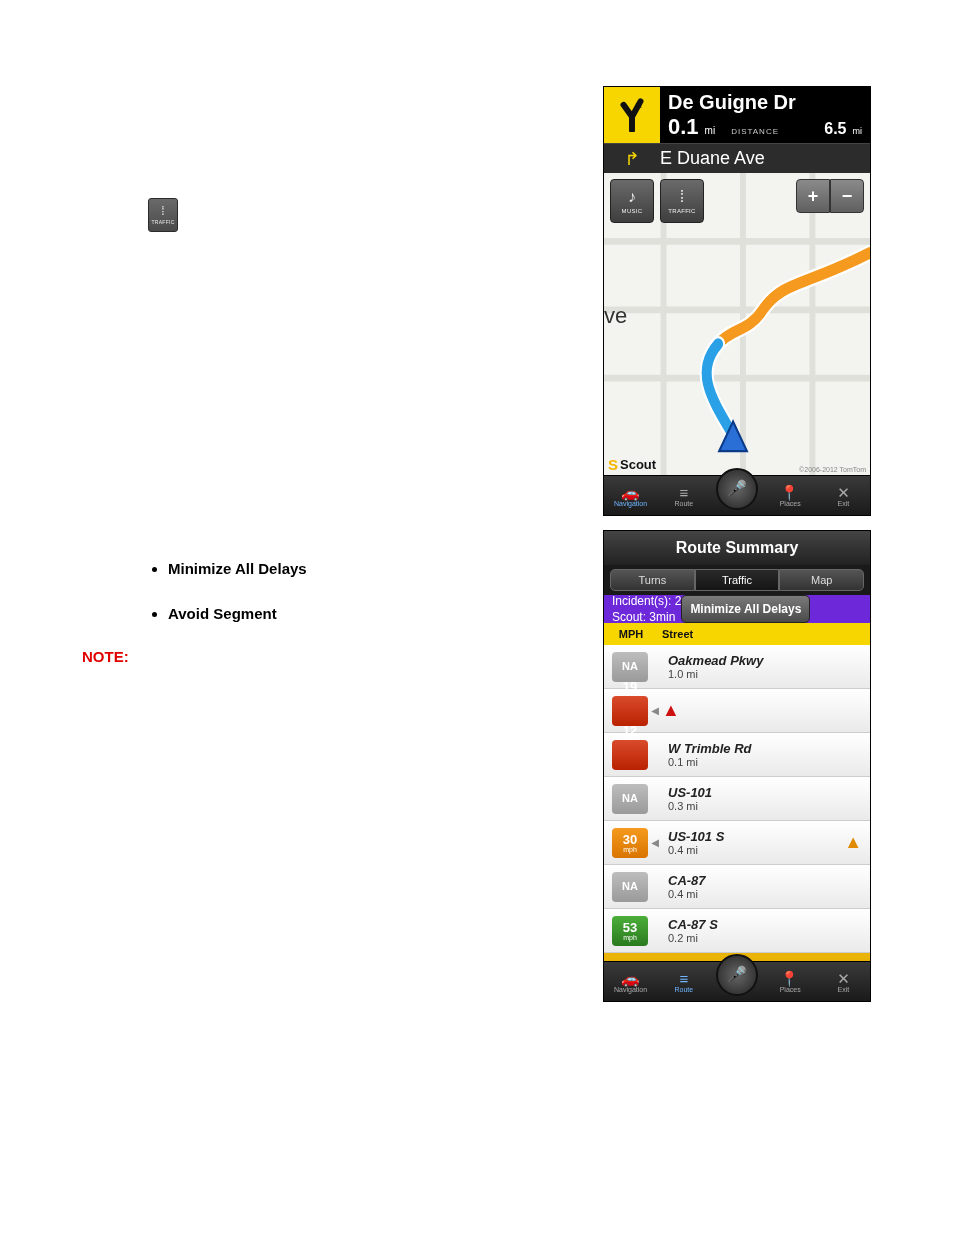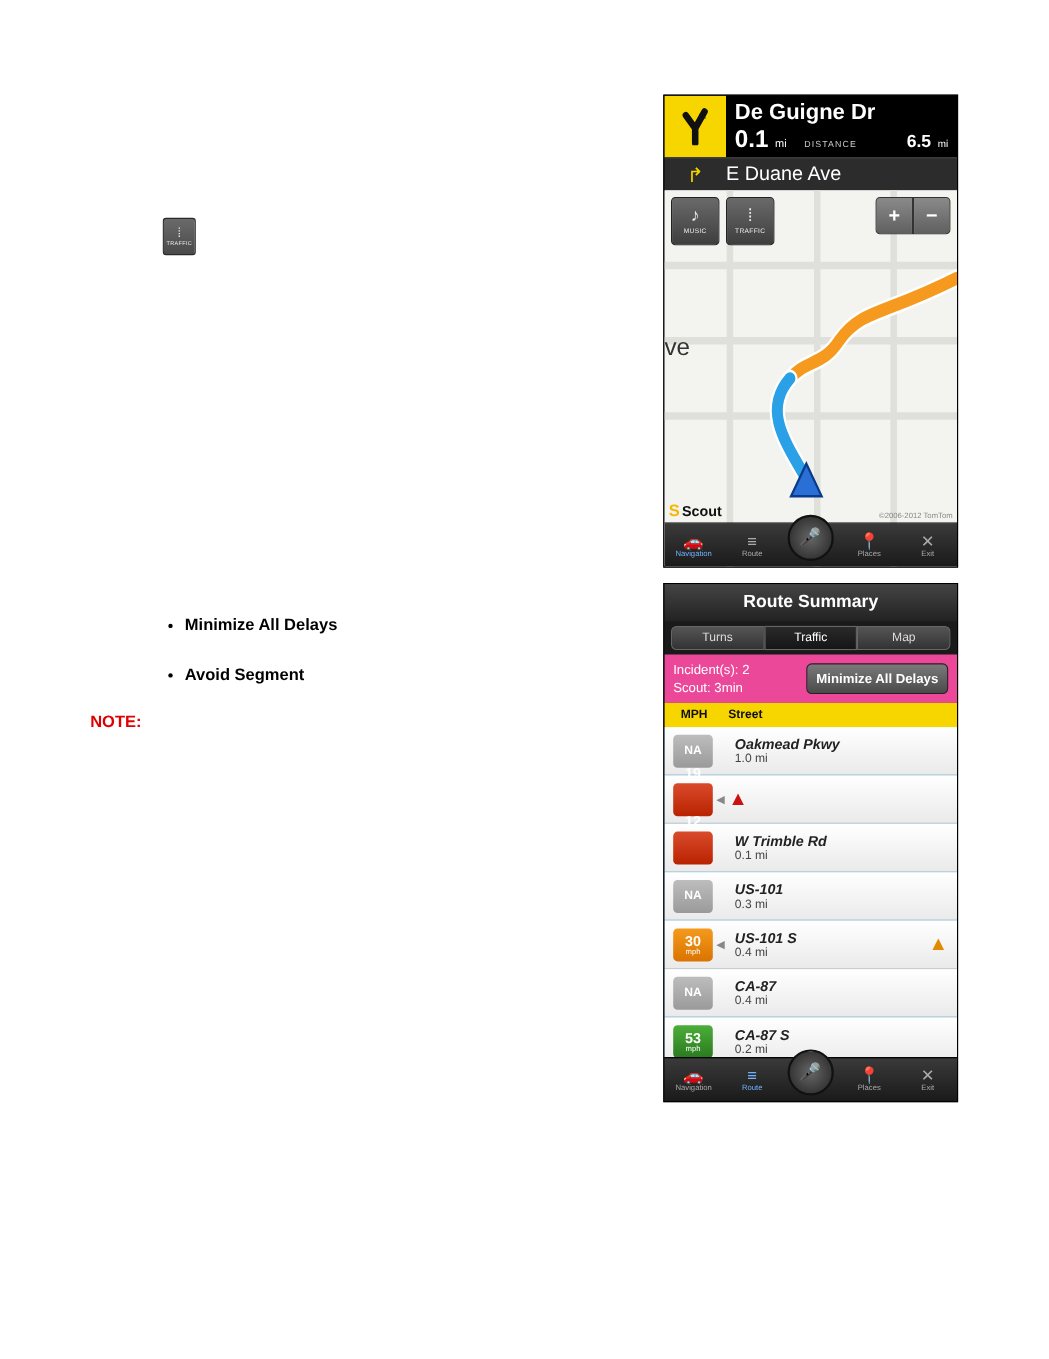--- a/index.html
+++ b/index.html
@@ -97,30 +97,30 @@
   }
   .p2-title { height:34px; background:linear-gradient(#444,#222); display:flex; align-items:center; justify-content:center; font-weight:bold; font-size:16px; }
   .p2-seg { height:30px; display:flex; padding:4px 6px; gap:0; background:#1a1a1a; }
   .seg-btn {
     flex:1; background:linear-gradient(#555,#333); border:1px solid #666;
     display:flex; align-items:center; justify-content:center; font-size:11px; color:#ddd;
   }
   .seg-btn:first-child{border-radius:5px 0 0 5px;}
   .seg-btn:last-child{border-radius:0 5px 5px 0;}
   .seg-btn.sel{ background:linear-gradient(#2a2a2a,#151515); color:#fff; }
-  .p2-status { height:44px; background:#ec4899; display:flex; align-items:center; justify-content:space-between; padding:0 8px; }
+  .p2-status { height:28px; background:#6d28d9; display:flex; align-items:center; justify-content:flex-start; padding:0 8px; }
   .p2-status .lines{ font-size:12px; line-height:1.35; }
   .p2-min {
     background:linear-gradient(#7a7a7a,#4a4a4a); border:1px solid #222; border-radius:5px;
     padding:6px 8px; font-size:12px; font-weight:bold;
   }
   .p2-cols { height:22px; background:#f7d600; color:#111; display:flex; align-items:center; font-size:11px; font-weight:bold; }
   .p2-cols .c1{ width:54px; text-align:center; }
   .p2-cols .c2{ flex:1; padding-left:4px; }
-  .p2-list { flex:1; background:#7dd3fc; overflow:hidden; }
+  .p2-list { flex:1; background:#eab308; overflow:hidden; }
   .row {
     height:44px; background:linear-gradient(#fff,#eaeaea);
     border-bottom:1px solid #ccc; display:flex; align-items:center; padding:0 8px; color:#222;
   }
   .badge {
     width:36px; height:30px; border-radius:4px; display:flex; flex-direction:column; align-items:center; justify-content:center;
     color:#fff; font-weight:bold; font-size:13px; line-height:1;
   }
   .badge .u { font-size:7px; font-weight:normal; }
   .b-na { background:linear-gradient(#bdbdbd,#9a9a9a); font-size:11px; }

